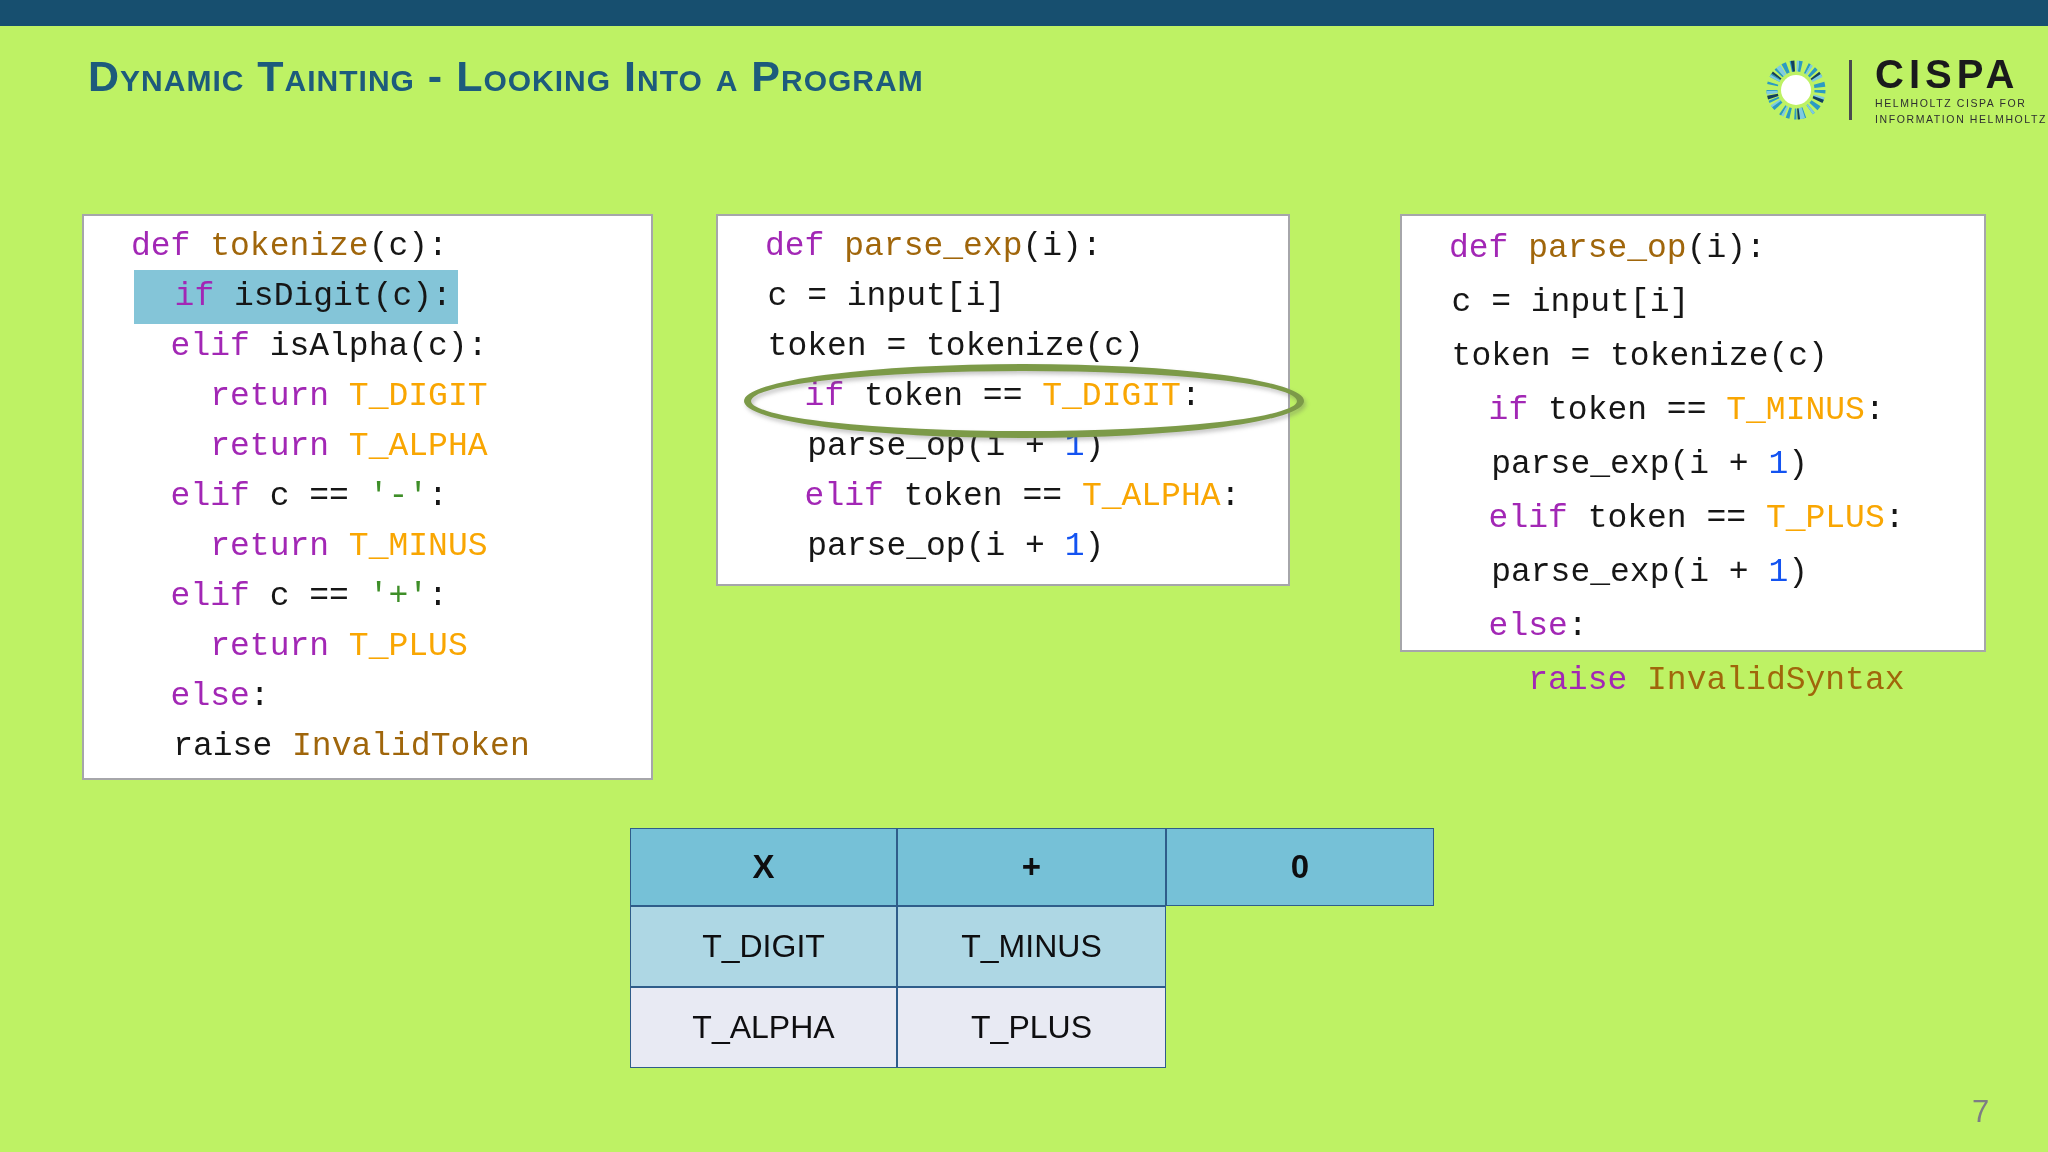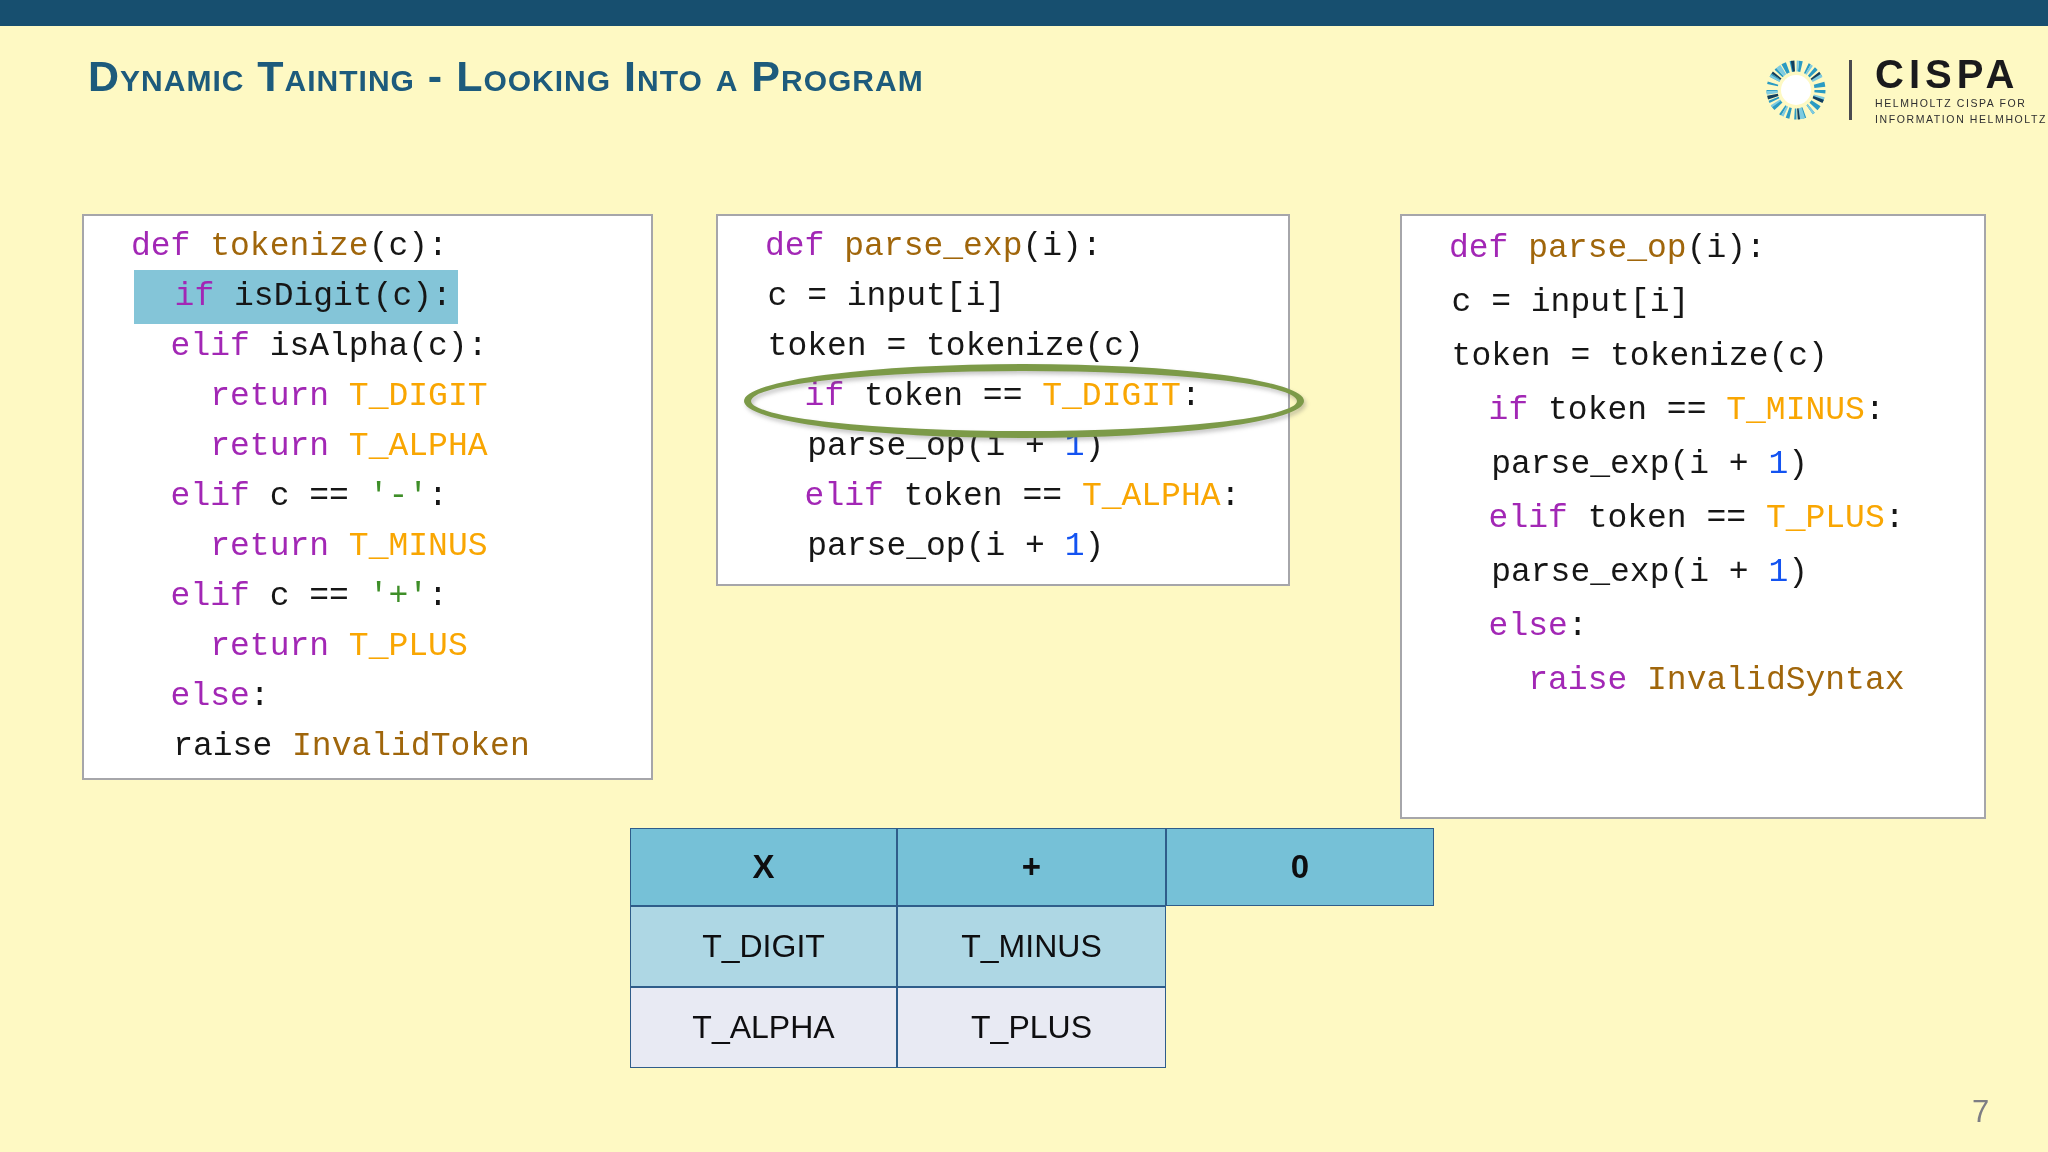--- a/index.html
+++ b/index.html
@@ -1,34 +1,34 @@
 <!DOCTYPE html>
 <html><head>
 <meta charset="utf-8">
 <style>
   html,body{margin:0;padding:0;background:#ffffff;}
-  .slide{position:relative;width:2048px;height:1152px;background:#fef9c3;overflow:hidden;
+  .slide{position:relative;width:2048px;height:1152px;background:#bef264;overflow:hidden;
          font-family:"Liberation Sans",sans-serif;}
   .topbar{position:absolute;left:0;top:0;width:2048px;height:26px;background:#174F6F;}
   .slide-title{position:absolute;left:88px;top:52px;font-variant:small-caps;
     font-weight:600;font-size:43px;letter-spacing:1px;color:#1D5B7C;white-space:nowrap;}
   
   .logo{position:absolute;left:1764px;top:54px;display:flex;align-items:center;gap:13px;}
   .logo-icon{width:64px;height:64px;}
   .logo-divider{width:3px;height:60px;background:#4A4A4F;margin-left:8px;}
   .logo-textcol{margin-left:10px;}
   .logo-name{font-size:40px;font-weight:bold;letter-spacing:5px;color:#1A1A1C;line-height:40px;}
   .logo-sub{font-size:10.5px;letter-spacing:1.6px;color:#2E2E30;line-height:13px;margin-top:3px;}
   
   .code-box{position:absolute;background:#ffffff;border:2px solid #A6A6AA;
     padding:6px 10px;box-sizing:border-box;font-family:"Liberation Mono",monospace;
     font-size:33px;color:#161616;}
   .box-tokenize{left:82px;top:214px;width:571px;height:566px;}
   .box-parse-exp{left:716px;top:214px;width:574px;height:372px;}
-  .box-parse-op{left:1400px;top:214px;width:586px;height:605px;}
+  .box-parse-op{left:1400px;top:214px;width:586px;height:438px;}
   .code-line{white-space:pre;line-height:50px;height:50px;}
   .box-parse-op .code-line{line-height:54px;height:54px;}
   .tok-kw{color:#A227B5;margin-left:37px;}
   .tok-fn{color:#A0660B;}
   .tok-const{color:#F9A602;}
   .tok-str{color:#3E8E28;}
   .tok-num{color:#1353F1;}
   .tok-pl{color:#161616;}
   .line-hl{background:#84C5D8;padding:8px 6px 9px 4px;}
   

